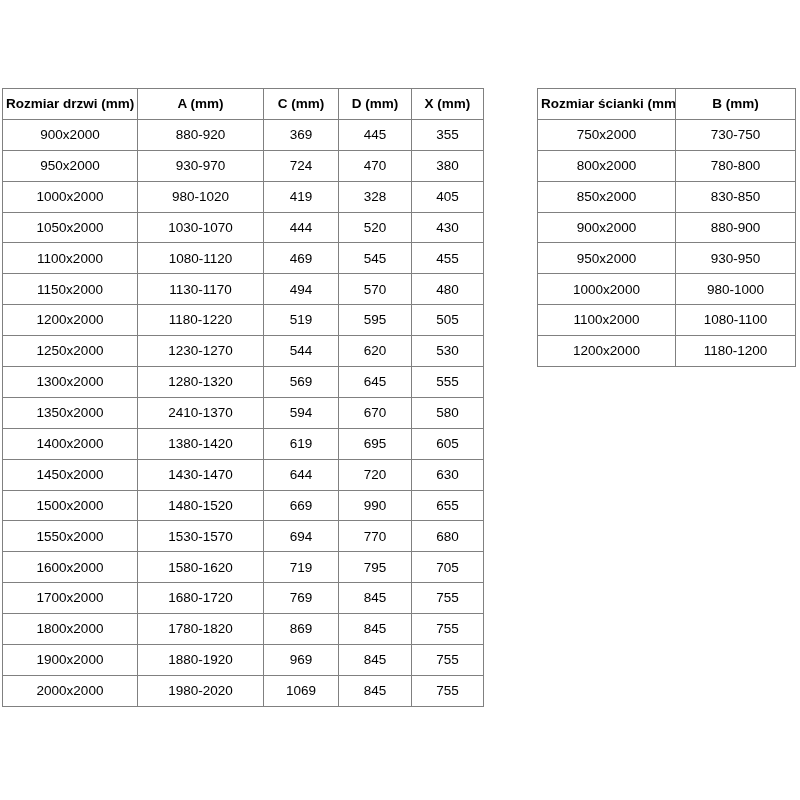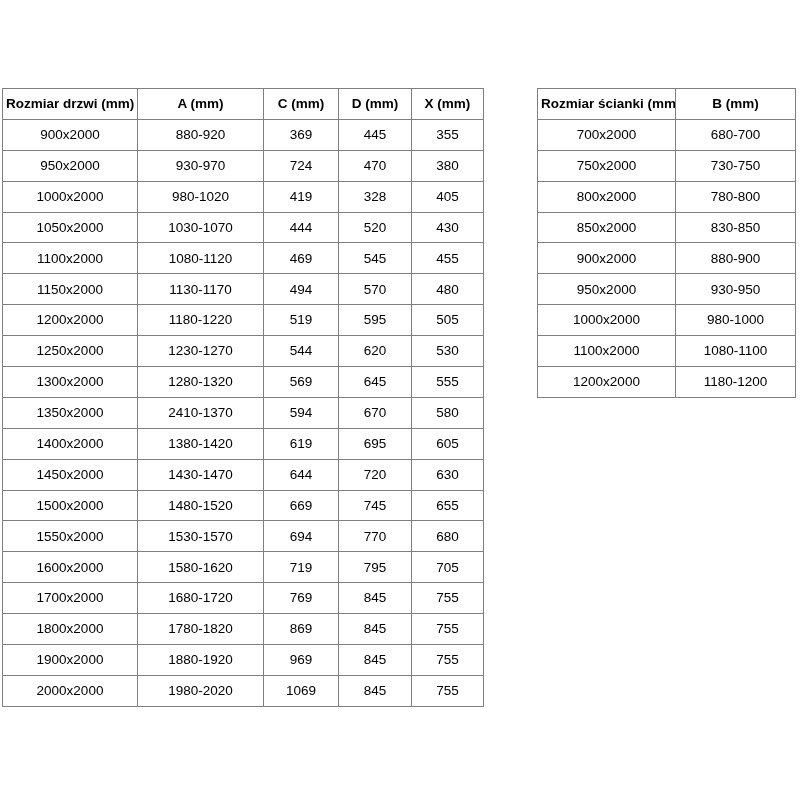--- a/index.html
+++ b/index.html
@@ -167,21 +167,21 @@
           <td>1450x2000</td>
           <td>1430-1470</td>
           <td>644</td>
           <td>720</td>
           <td>630</td>
         </tr>
         <tr>
           <td>1500x2000</td>
           <td>1480-1520</td>
           <td>669</td>
-          <td>745</td>
+          <td>990</td>
           <td>655</td>
         </tr>
         <tr>
           <td>1550x2000</td>
           <td>1530-1570</td>
           <td>694</td>
           <td>770</td>
           <td>680</td>
         </tr>
         <tr>
@@ -228,24 +228,20 @@
         <col class="c1">
     </colgroup>
     <thead>
       <tr>
           <th>Rozmiar ścianki (mm)</th>
           <th>B (mm)</th>
         </tr>
     </thead>
     <tbody>
         <tr>
-          <td>700x2000</td>
-          <td>680-700</td>
-        </tr>
-        <tr>
           <td>750x2000</td>
           <td>730-750</td>
         </tr>
         <tr>
           <td>800x2000</td>
           <td>780-800</td>
         </tr>
         <tr>
           <td>850x2000</td>
           <td>830-850</td>

